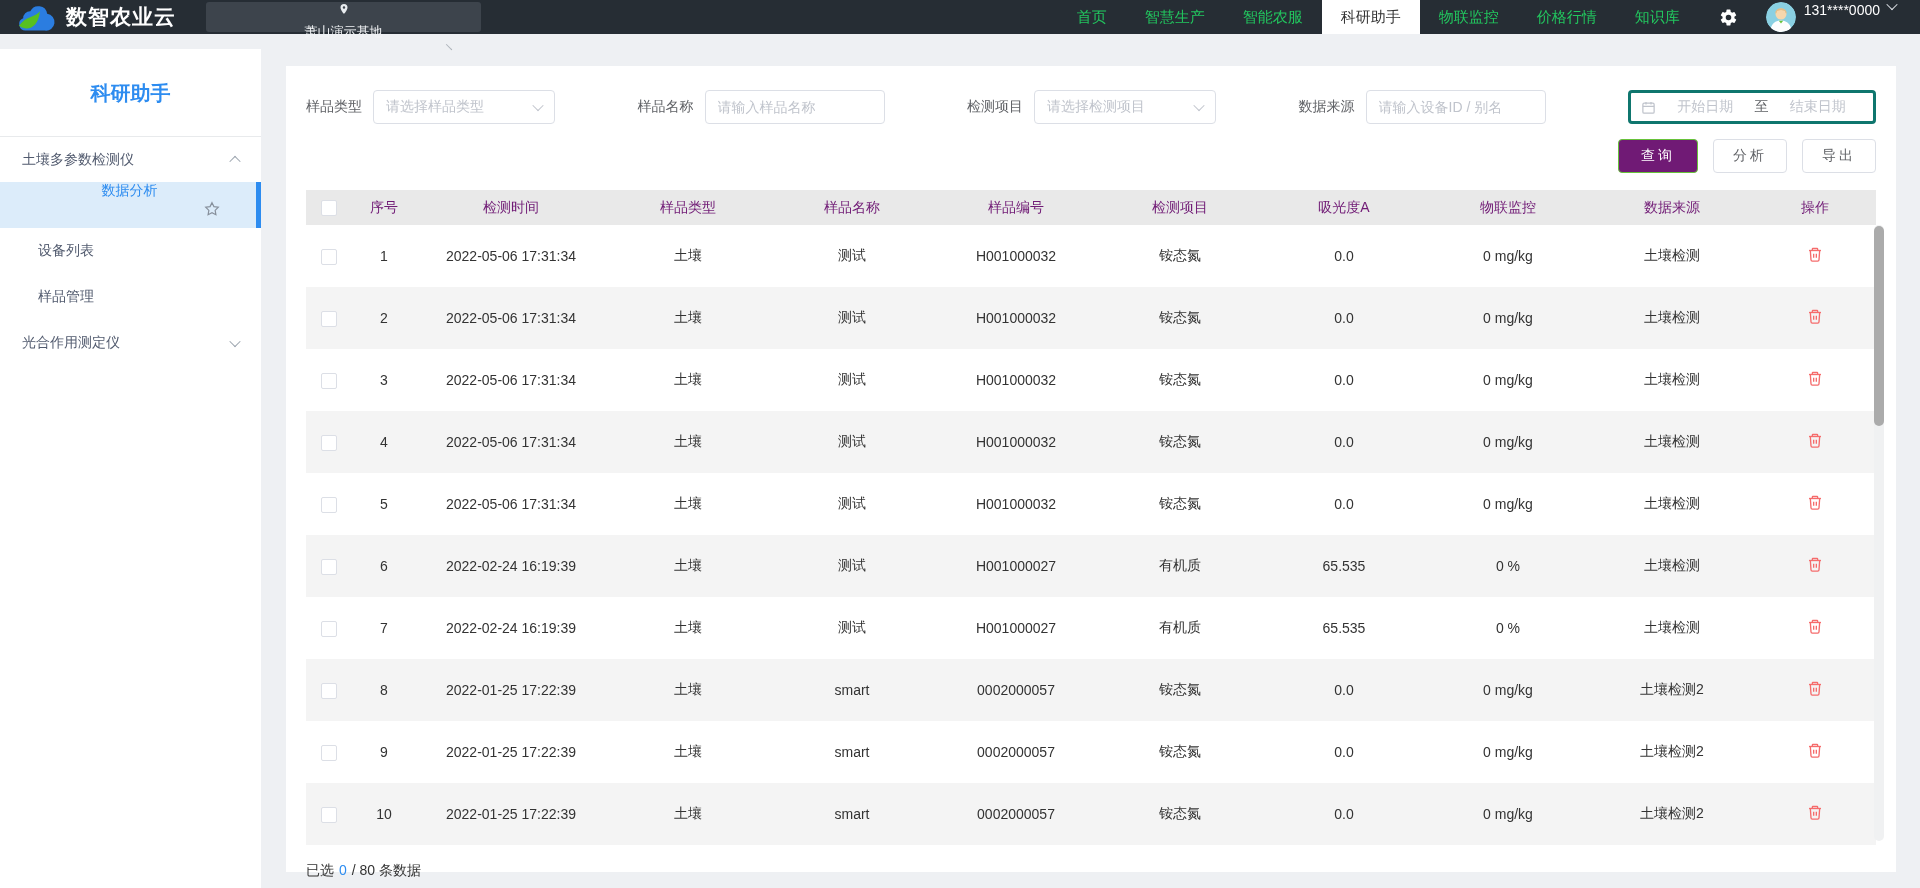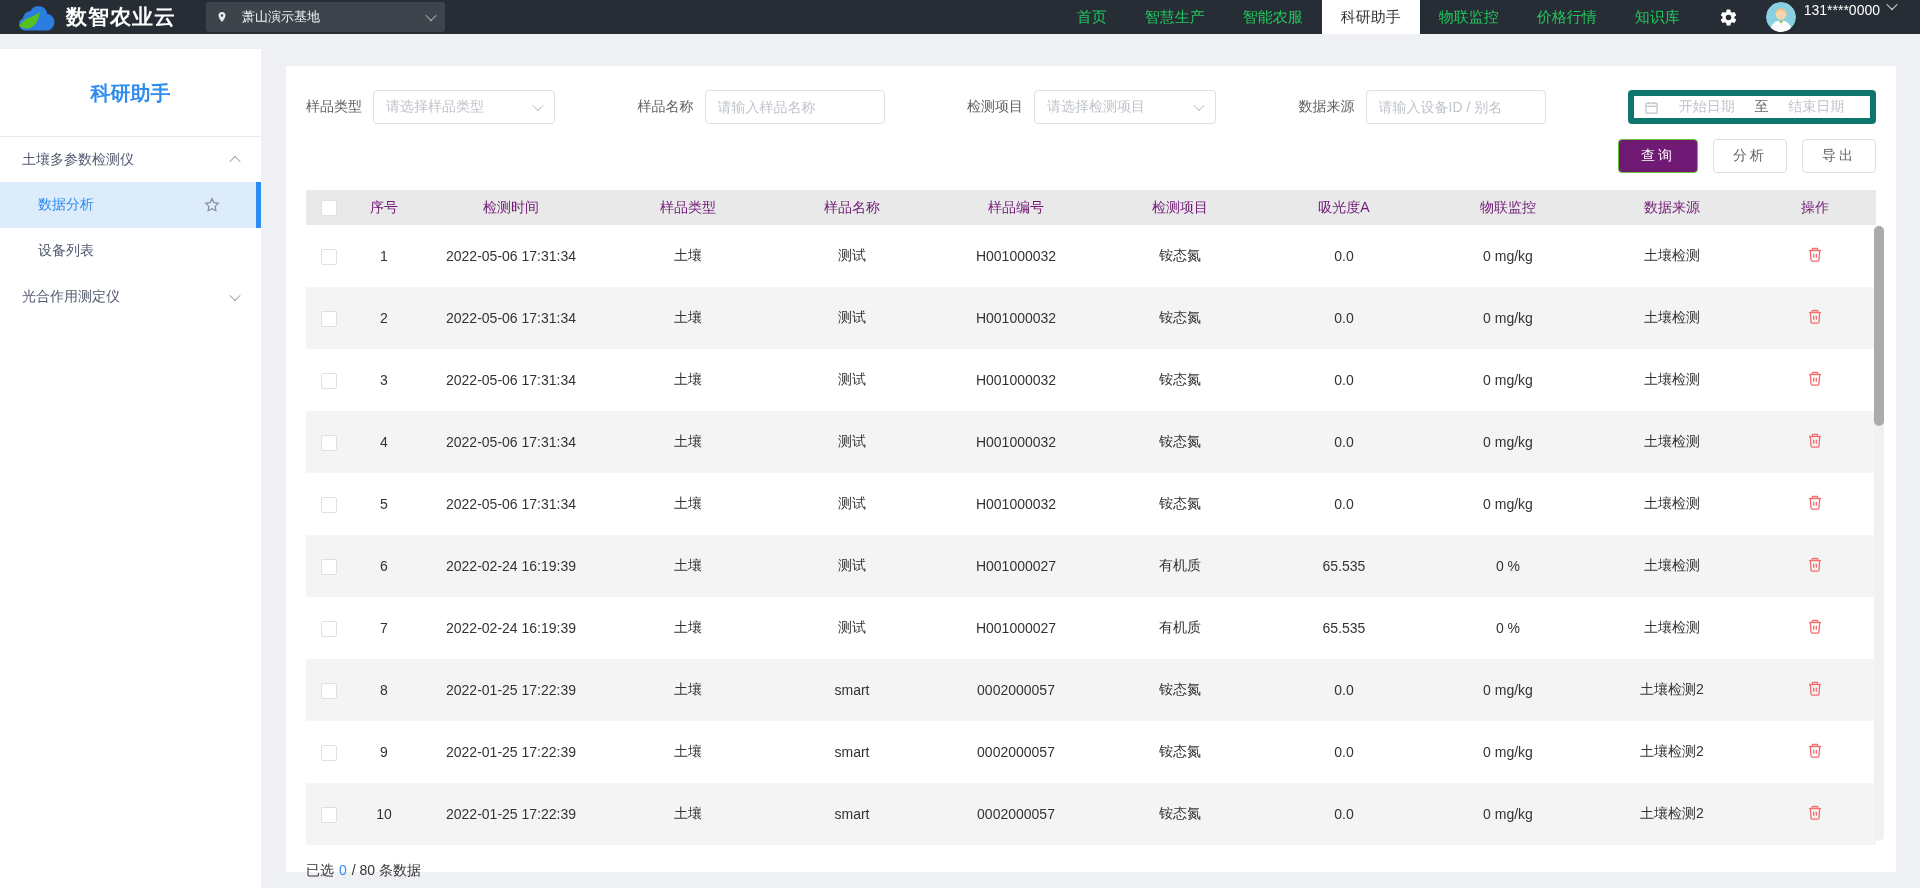--- a/index.html
+++ b/index.html
@@ -6,54 +6,54 @@
   body{
     width:1920px;height:888px;position:relative;overflow:hidden;
     background:#eef0f3;
     font-family:"Liberation Sans","DejaVu Sans",sans-serif;
     -webkit-font-smoothing:antialiased;
   }
   
   .navbar{position:absolute;top:0;left:0;right:0;height:34px;background:#262d34;display:flex;align-items:center;color:#fff;z-index:5;}
   .brand{display:flex;align-items:center;gap:10px;padding-left:16px;}
   .brand-title{font-size:21px;font-weight:bold;letter-spacing:1px;white-space:nowrap;}
-  .base-select{margin-left:30px;width:219px;height:30px;background:#3d444c;border-radius:3px;display:flex;align-items:center;gap:14px;padding:0 10px;font-size:13px;color:#f2f4f6;cursor:pointer;}
+  .base-select{margin-left:30px;width:219px;height:30px;background:#3d444c;border-radius:3px;display:flex;align-items:center;gap:7px;padding:0 28px;font-size:13px;color:#f2f4f6;cursor:pointer;flex-direction:column;}
   .base-select .chev{margin-left:auto;border-color:#aeb4bb;}
   .nav-menu{margin-left:auto;display:flex;height:100%;align-items:stretch;}
   .nav-item{display:flex;align-items:center;padding:0 19px;font-size:15px;color:#22c55e;cursor:pointer;white-space:nowrap;}
   .nav-item.active{background:#fff;color:#333;}
   .gear-wrap{display:flex;align-items:center;padding:0 20px;cursor:pointer;}
   .user{display:flex;align-items:flex-start;gap:8px;padding:0 24px 0 8px;font-size:14px;cursor:pointer;}
   .avatar{width:30px;height:30px;border-radius:50%;overflow:hidden;flex:0 0 auto;}
   
   .chev{display:inline-block;width:7px;height:7px;border-right:1.5px solid #c0c4cc;border-bottom:1.5px solid #c0c4cc;transform:rotate(45deg) translate(-1px,-1px);}
   .chev.up{transform:rotate(-135deg) translate(-1px,-1px);}
   .chev.white{border-color:#dfe3e8;}
   .chev.gray{border-color:#9aa3ad;}
   
   .sidebar{position:absolute;top:49px;left:0;width:261px;bottom:0;background:#fff;}
   .sidebar-title{color:#2d8cf0;font-size:20px;font-weight:bold;text-align:center;padding:31px 0 29px;}
   .sidebar-divider{height:1px;background:#e8eaec;}
   .menu-group-label{height:45px;display:flex;align-items:center;padding:0 22px;font-size:14px;color:#515a6e;cursor:pointer;}
   .menu-group-label .chev{margin-left:auto;}
   .menu-item{height:46px;display:flex;align-items:center;padding:0 22px 0 38px;font-size:14px;color:#515a6e;cursor:pointer;}
-  .menu-item.active{background:#dcecfa;color:#2d8cf0;border-right:5px solid #2d8cf0;padding-right:35px;}
+  .menu-item.active{background:#dcecfa;color:#2d8cf0;border-right:5px solid #2d8cf0;padding-right:35px;flex-direction:column;}
   .menu-item .star{margin-left:auto;display:flex;align-items:center;}
   
   .main{position:absolute;top:49px;left:261px;right:0;bottom:0;background:#eef0f3;}
   .card{position:absolute;top:17px;left:25px;right:24px;bottom:16px;background:#fff;}
   
   .filters{display:flex;align-items:center;justify-content:space-between;padding:24px 20px 0;}
   .fgroup{display:flex;align-items:center;gap:11px;}
   .flabel{font-size:14px;color:#606266;white-space:nowrap;}
   .fselect{width:182px;height:34px;border:1px solid #dcdfe6;border-radius:4px;display:flex;align-items:center;padding:0 12px;font-size:14px;color:#c0c4cc;cursor:pointer;background:#fff;box-sizing:border-box;}
   .fselect .chev{margin-left:auto;}
   .finput{width:180px;height:34px;border:1px solid #dcdfe6;border-radius:4px;padding:0 12px;font-size:14px;color:#3b82f6;box-sizing:border-box;outline:none;background:#fff;}
   .finput::placeholder{color:#c0c4cc;}
-  .daterange{width:248px;height:34px;border:6px solid #0f766e;border-radius:4px;display:flex;align-items:center;gap:4px;padding:0 10px;box-sizing:border-box;font-size:14px;cursor:pointer;background:#fff;}
+  .daterange{width:248px;height:34px;border:3px solid #0f766e;border-radius:4px;display:flex;align-items:center;gap:4px;padding:0 10px;box-sizing:border-box;font-size:14px;cursor:pointer;background:#fff;}
   .daterange .ph{color:#c0c4cc;flex:1;text-align:center;white-space:nowrap;}
   .daterange .sep{color:#606266;}
   
   .actions{display:flex;justify-content:flex-end;gap:15px;padding:15px 20px 0;}
   .btn{height:34px;padding:0 19px;border-radius:4px;font-size:14px;border:1px solid #dcdfe6;background:#fff;color:#606266;cursor:pointer;letter-spacing:3px;font-family:inherit;}
   .btn.primary{background:#701a75;border-color:#67c23a;color:#fff;padding:0 22px;}
   
   .table-wrap{margin:17px 20px 0;position:relative;}
   table{width:100%;border-collapse:collapse;table-layout:fixed;font-size:14px;color:#333;text-align:center;}
   thead th{background:#e9e9e9;height:33px;font-weight:400;color:#701a75;}
@@ -134,20 +134,23 @@
         <span>数据分析</span>
         <span class="star">
           <svg width="18" height="18" viewBox="0 0 24 24" fill="none" stroke="#87909c" stroke-width="1.6">
             <path d="M12 3.6l2.6 5.2 5.8.9-4.2 4.1 1 5.8-5.2-2.7-5.2 2.7 1-5.8-4.2-4.1 5.8-.9z"></path>
           </svg>
         </span>
       </div>
       <div class="menu-item">
         <span>设备列表</span>
       </div>
+      <div class="menu-item">
+        <span>样品管理</span>
+      </div>
       <div class="menu-group-label">
         <span>光合作用测定仪</span>
         <span class="chev gray"></span>
       </div>
     </div>
 </aside>
 
 <main class="main">
   <section class="card">
 

